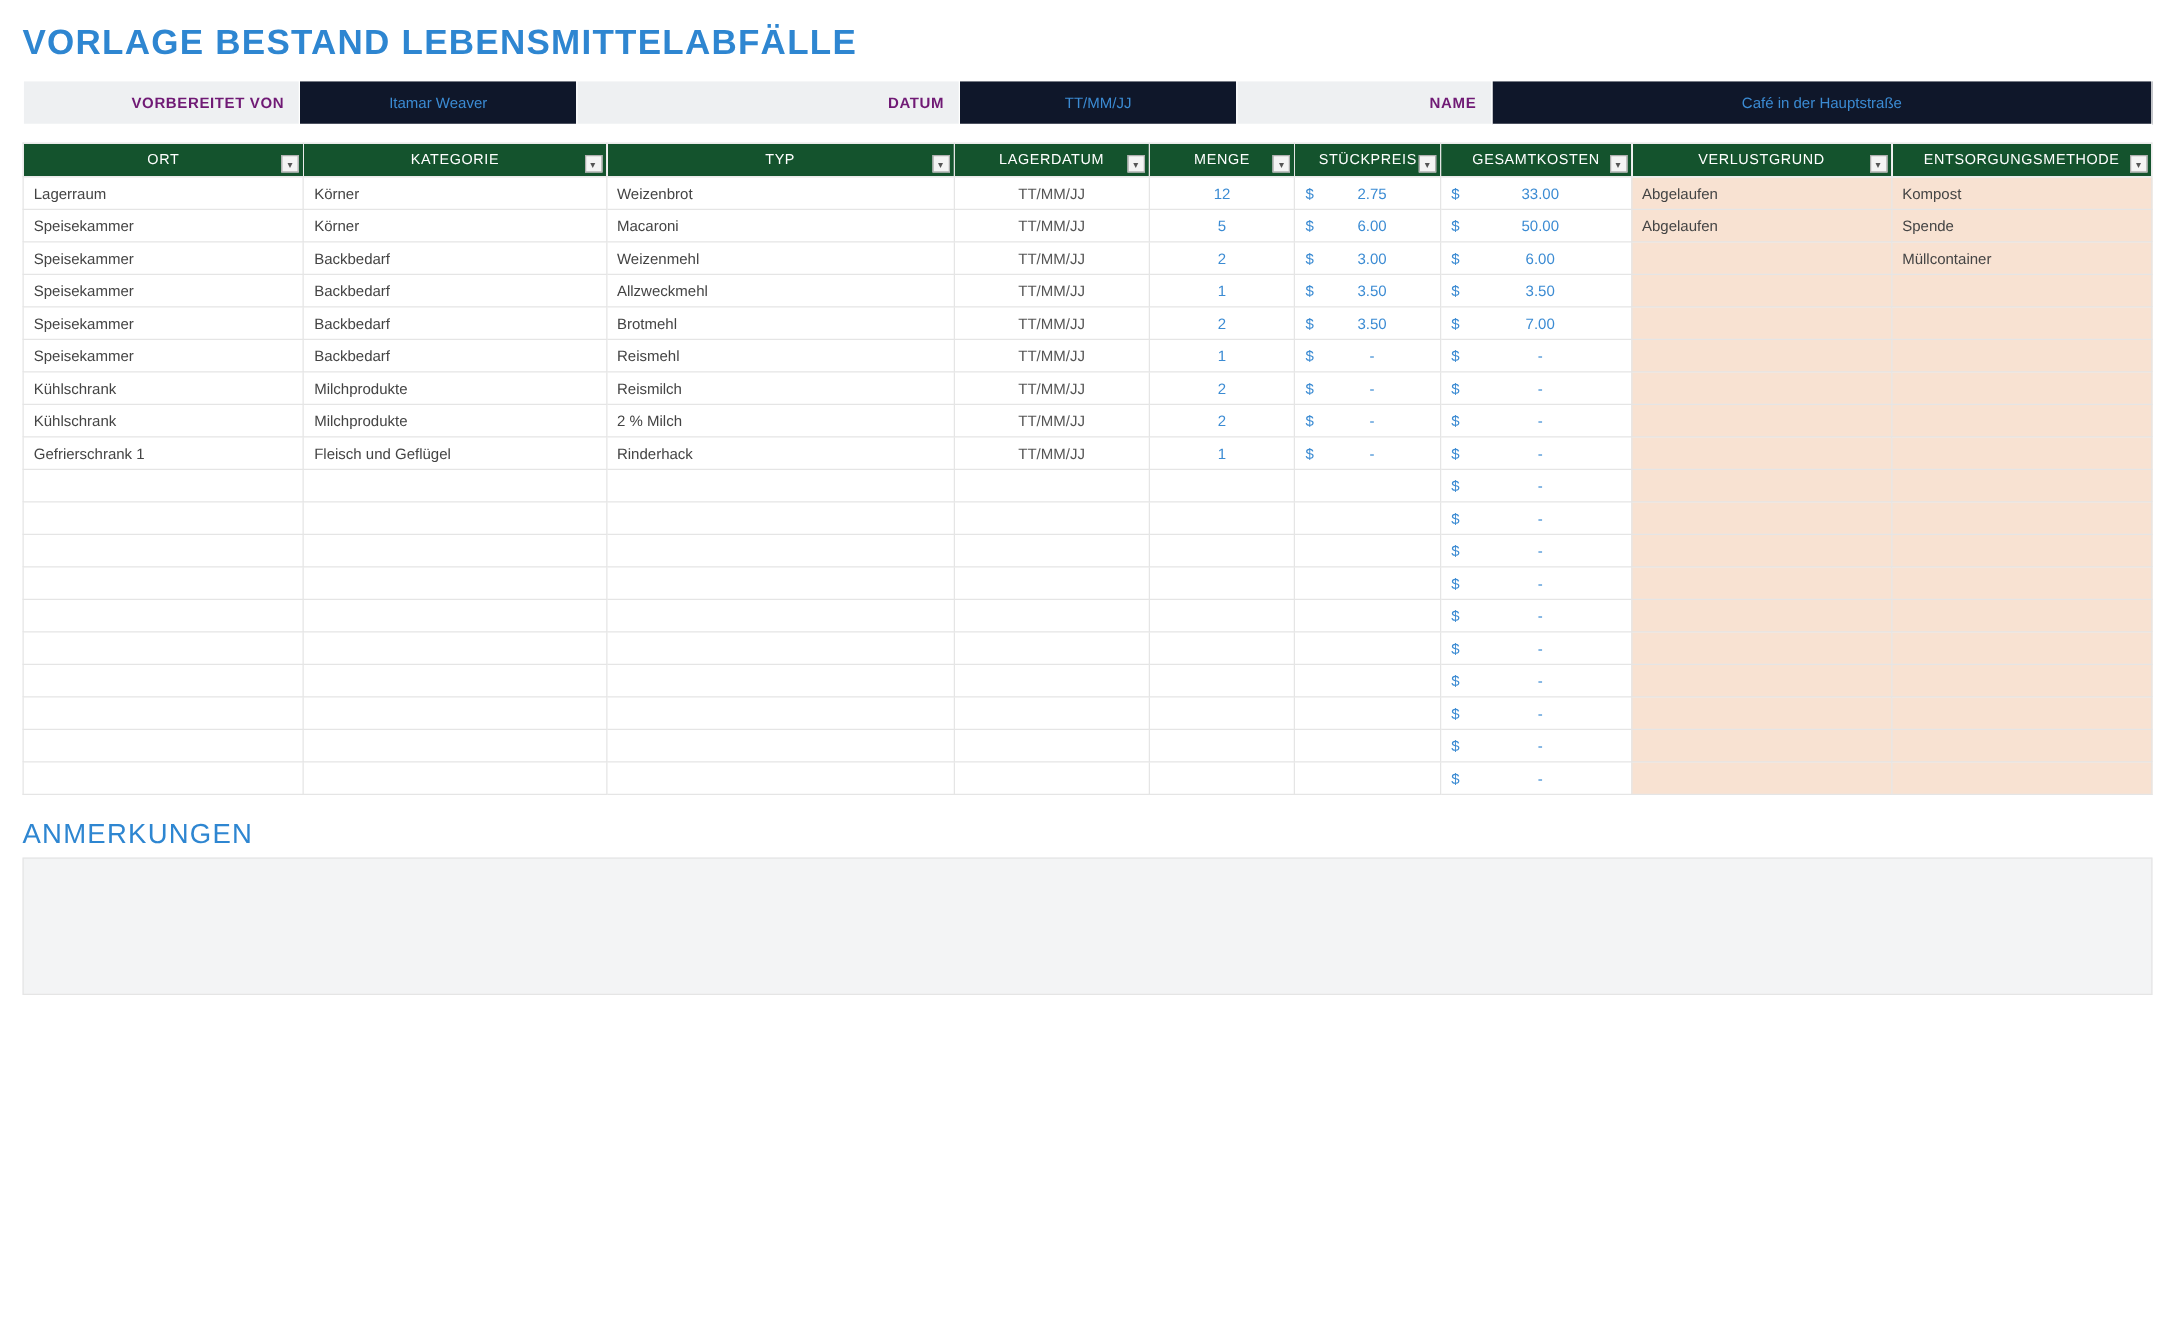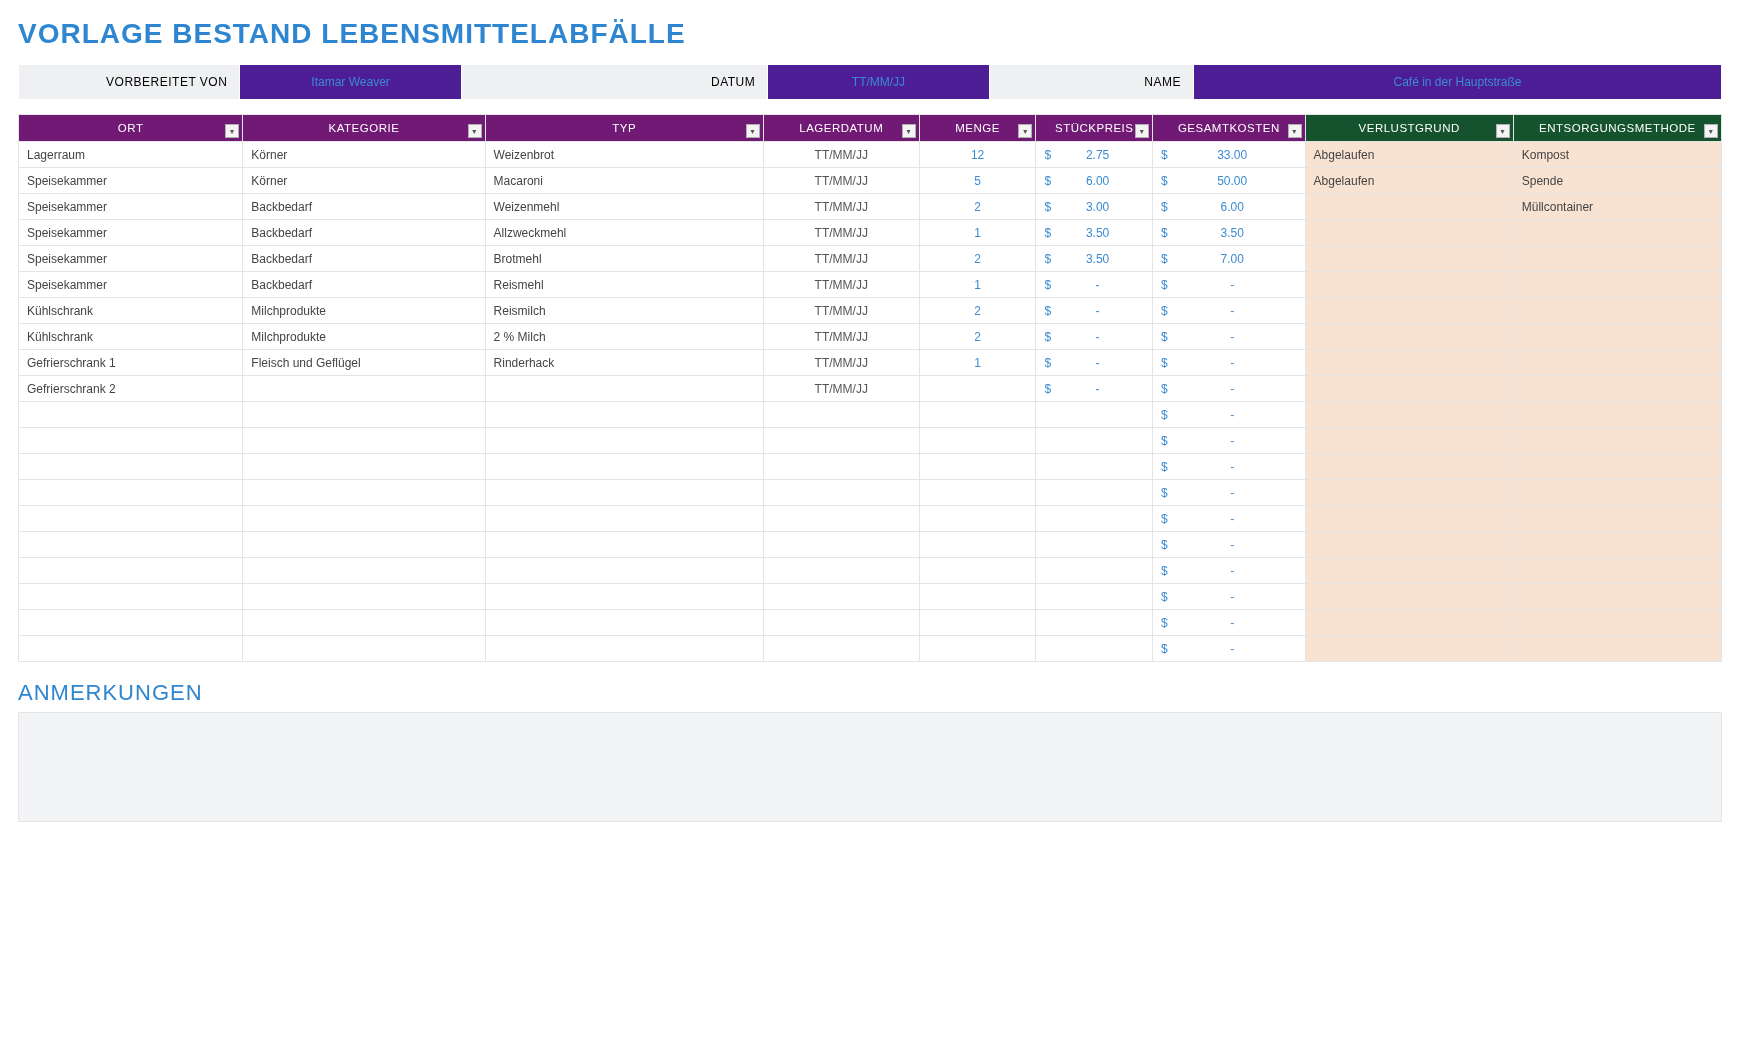--- a/index.html
+++ b/index.html
@@ -34,46 +34,46 @@
   }
   table.header-info td,
   table.header-info th {
     border: 1px solid #fff;
     padding: 10px 12px;
     vertical-align: middle;
     font-size: 12px;
   }
   .hdr-label {
     background: #eef0f2;
-    color: #000000;
+    color: #701a75;
     text-align: right;
-    font-weight: 400;
+    font-weight: 700;
     letter-spacing: .5px;
   }
   .hdr-value {
-    background: #4c1d95;
+    background: #0f172a;
     color: #3b8bd3;
     text-align: center;
   }
   .hdr-plan {
     background: #f7f8f9;
     color: #3b8bd3;
     text-align: left;
     height: 70px;
   }
 
   
   .tbl-wrap { margin-top: 14px; }
   table.data {
     width: 100%;
     border-collapse: collapse;
     table-layout: fixed;
   }
   table.data th {
-    background: #701a75;
+    background: #14532d;
     color: #fff;
     font-weight: 400;
     font-size: 11.5px;
     letter-spacing: .5px;
     padding: 7px 6px;
     text-align: center;
     border: 1px solid #e5e5e5;
     position: relative;
   }
   table.data th.th-orange { background: #14532d; }
@@ -274,31 +274,20 @@
           <td>Fleisch und Geflügel</td>
           <td>Rinderhack</td>
           <td class="date">TT/MM/JJ</td>
           <td class="qty">1</td>
           <td class="money"><span class="cur">$</span><span>-</span></td>
           <td class="money"><span class="cur">$</span><span>-</span></td>
           <td class="peach"></td>
           <td class="peach"></td>
         </tr>
         <tr>
-          <td>Gefrierschrank 2</td>
-          <td></td>
-          <td></td>
-          <td class="date">TT/MM/JJ</td>
-          <td class="qty"></td>
-          <td class="money"><span class="cur">$</span><span>-</span></td>
-          <td class="money"><span class="cur">$</span><span>-</span></td>
-          <td class="peach"></td>
-          <td class="peach"></td>
-        </tr>
-        <tr>
           <td></td>
           <td></td>
           <td></td>
           <td class="date"></td>
           <td class="qty"></td>
           <td class="money"></td>
           <td class="money"><span class="cur">$</span><span>-</span></td>
           <td class="peach"></td>
           <td class="peach"></td>
         </tr>

